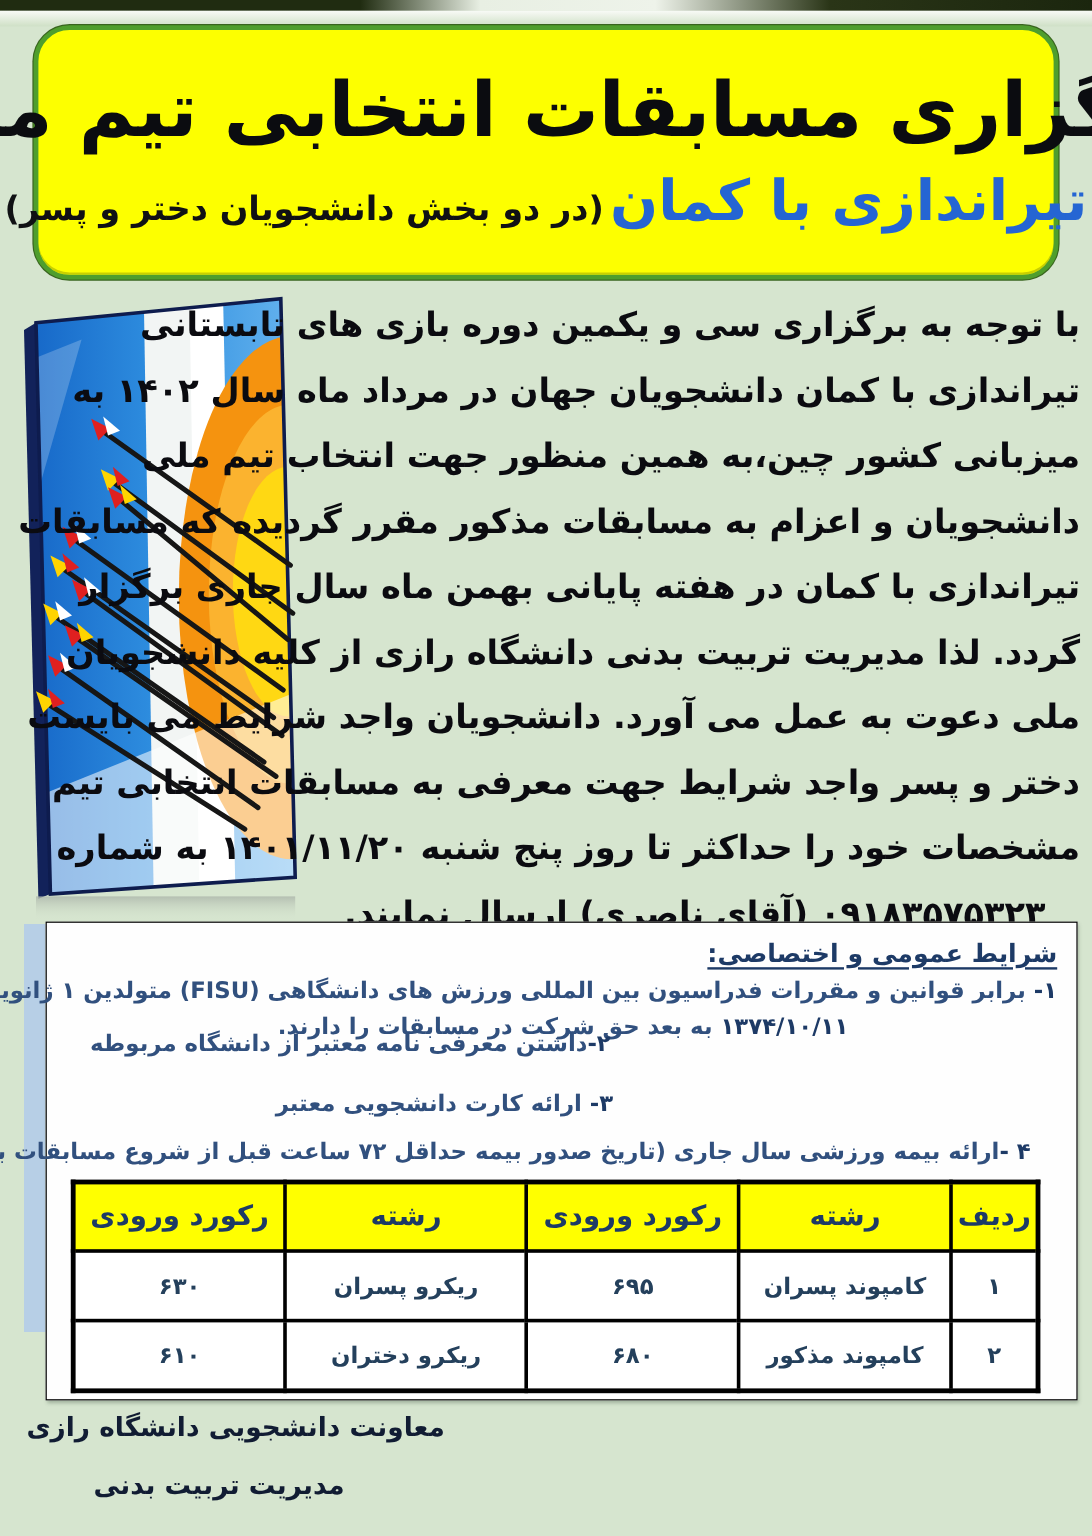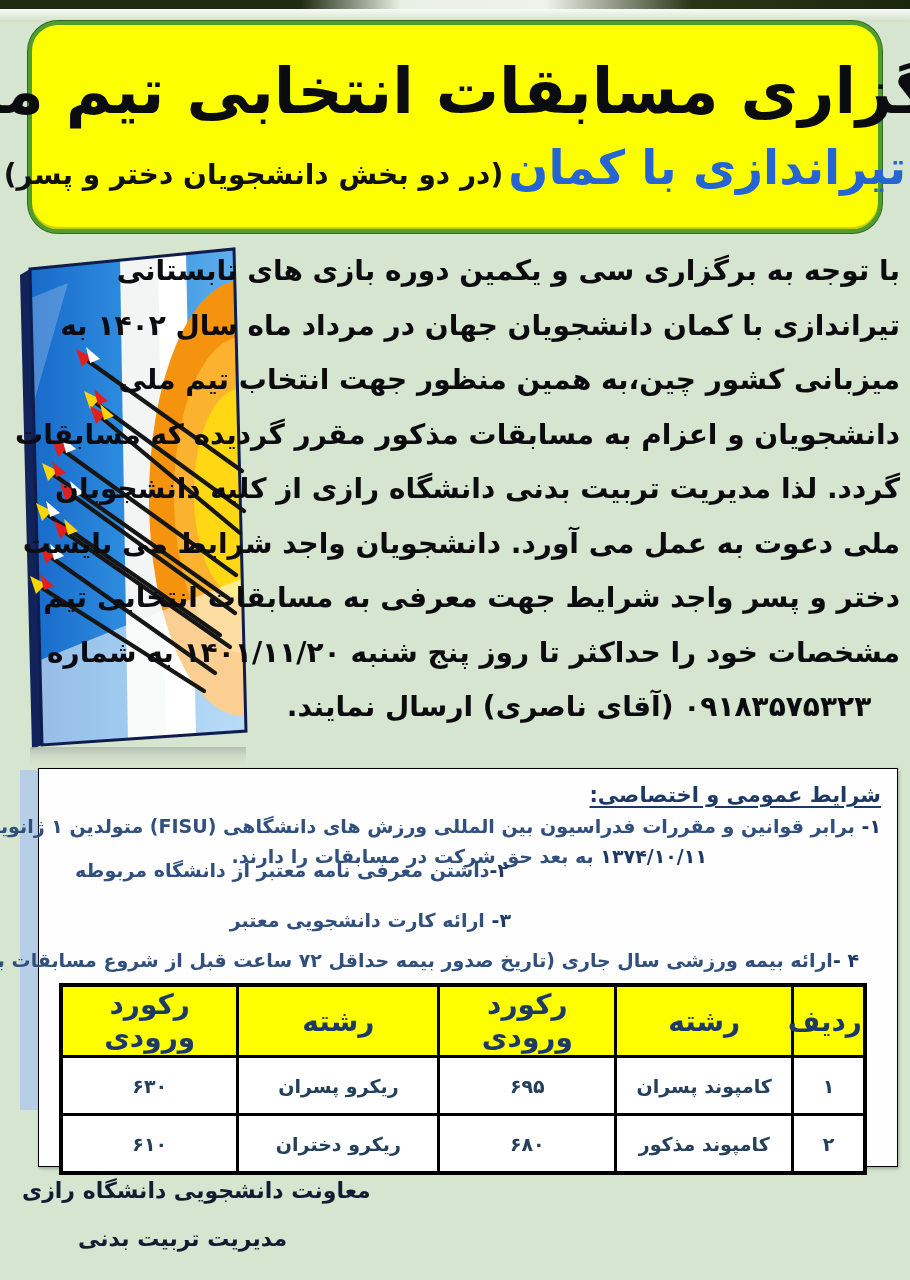--- a/index.html
+++ b/index.html
@@ -63,21 +63,21 @@
   .cond-4{top:180px;right:38px;}
   .cond .num{font-weight:900;color:#1d3a66;}
 
   
   .rec-table{
     position:absolute;left:20px;top:214px;width:808px;height:166px;
     border-collapse:collapse;direction:rtl;table-layout:fixed;
     border:4px solid #000;
   }
   .rec-table th,.rec-table td{border:3px solid #000;text-align:center;vertical-align:middle;}
-  .rec-table th{background:#ffff00;color:#1d3a66;font-size:28px;font-weight:900;height:52px;}
+  .rec-table th{background:#ffff00;color:#1d3a66;font-size:23px;font-weight:900;height:52px;}
   .rec-table td{background:#fff;color:#24405c;font-size:19px;font-weight:600;height:53px;}
 
   
   .footer-line{direction:rtl;color:#111c33;font-size:22px;font-weight:900;white-space:nowrap;}
   .footer-1{left:22px;top:1178px;}
   .footer-2{left:78px;top:1226px;}
 </style>
 </head>
 <body>
 
@@ -162,20 +162,21 @@
 
     <rect x="22" y="504" width="216" height="20" fill="url(#refl)"></rect>
   </svg>
 </div>
 
 <div class="abs body-col">
   <div class="body-line">با توجه به برگزاری سی و یکمین دوره بازی های تابستانی</div>
   <div class="body-line">تیراندازی با کمان دانشجویان جهان در مرداد ماه سال ۱۴۰۲ به</div>
   <div class="body-line">میزبانی کشور چین،به همین منظور جهت انتخاب تیم ملی</div>
   <div class="body-line">دانشجویان و اعزام به مسابقات مذکور مقرر گردیده که مسابقات</div>
+  <div class="body-line">تیراندازی با کمان در هفته پایانی بهمن ماه سال جاری برگزار</div>
   <div class="body-line">گردد. لذا مدیریت تربیت بدنی دانشگاه رازی از کلیه دانشجویان</div>
   <div class="body-line">ملی دعوت به عمل می آورد. دانشجویان واجد شرایط می بایست</div>
   <div class="body-line">دختر و پسر واجد شرایط جهت معرفی به مسابقات انتخابی تیم</div>
   <div class="body-line">مشخصات خود را حداکثر تا روز پنج شنبه ۱۴۰۱/۱۱/۲۰ به شماره</div>
   <div class="body-line centered">۰۹۱۸۳۵۷۵۳۲۳ (آقای ناصری) ارسال نمایند.</div>
 </div>
 
 <div class="abs panel-strip"></div>
 
 <div class="abs panel">

